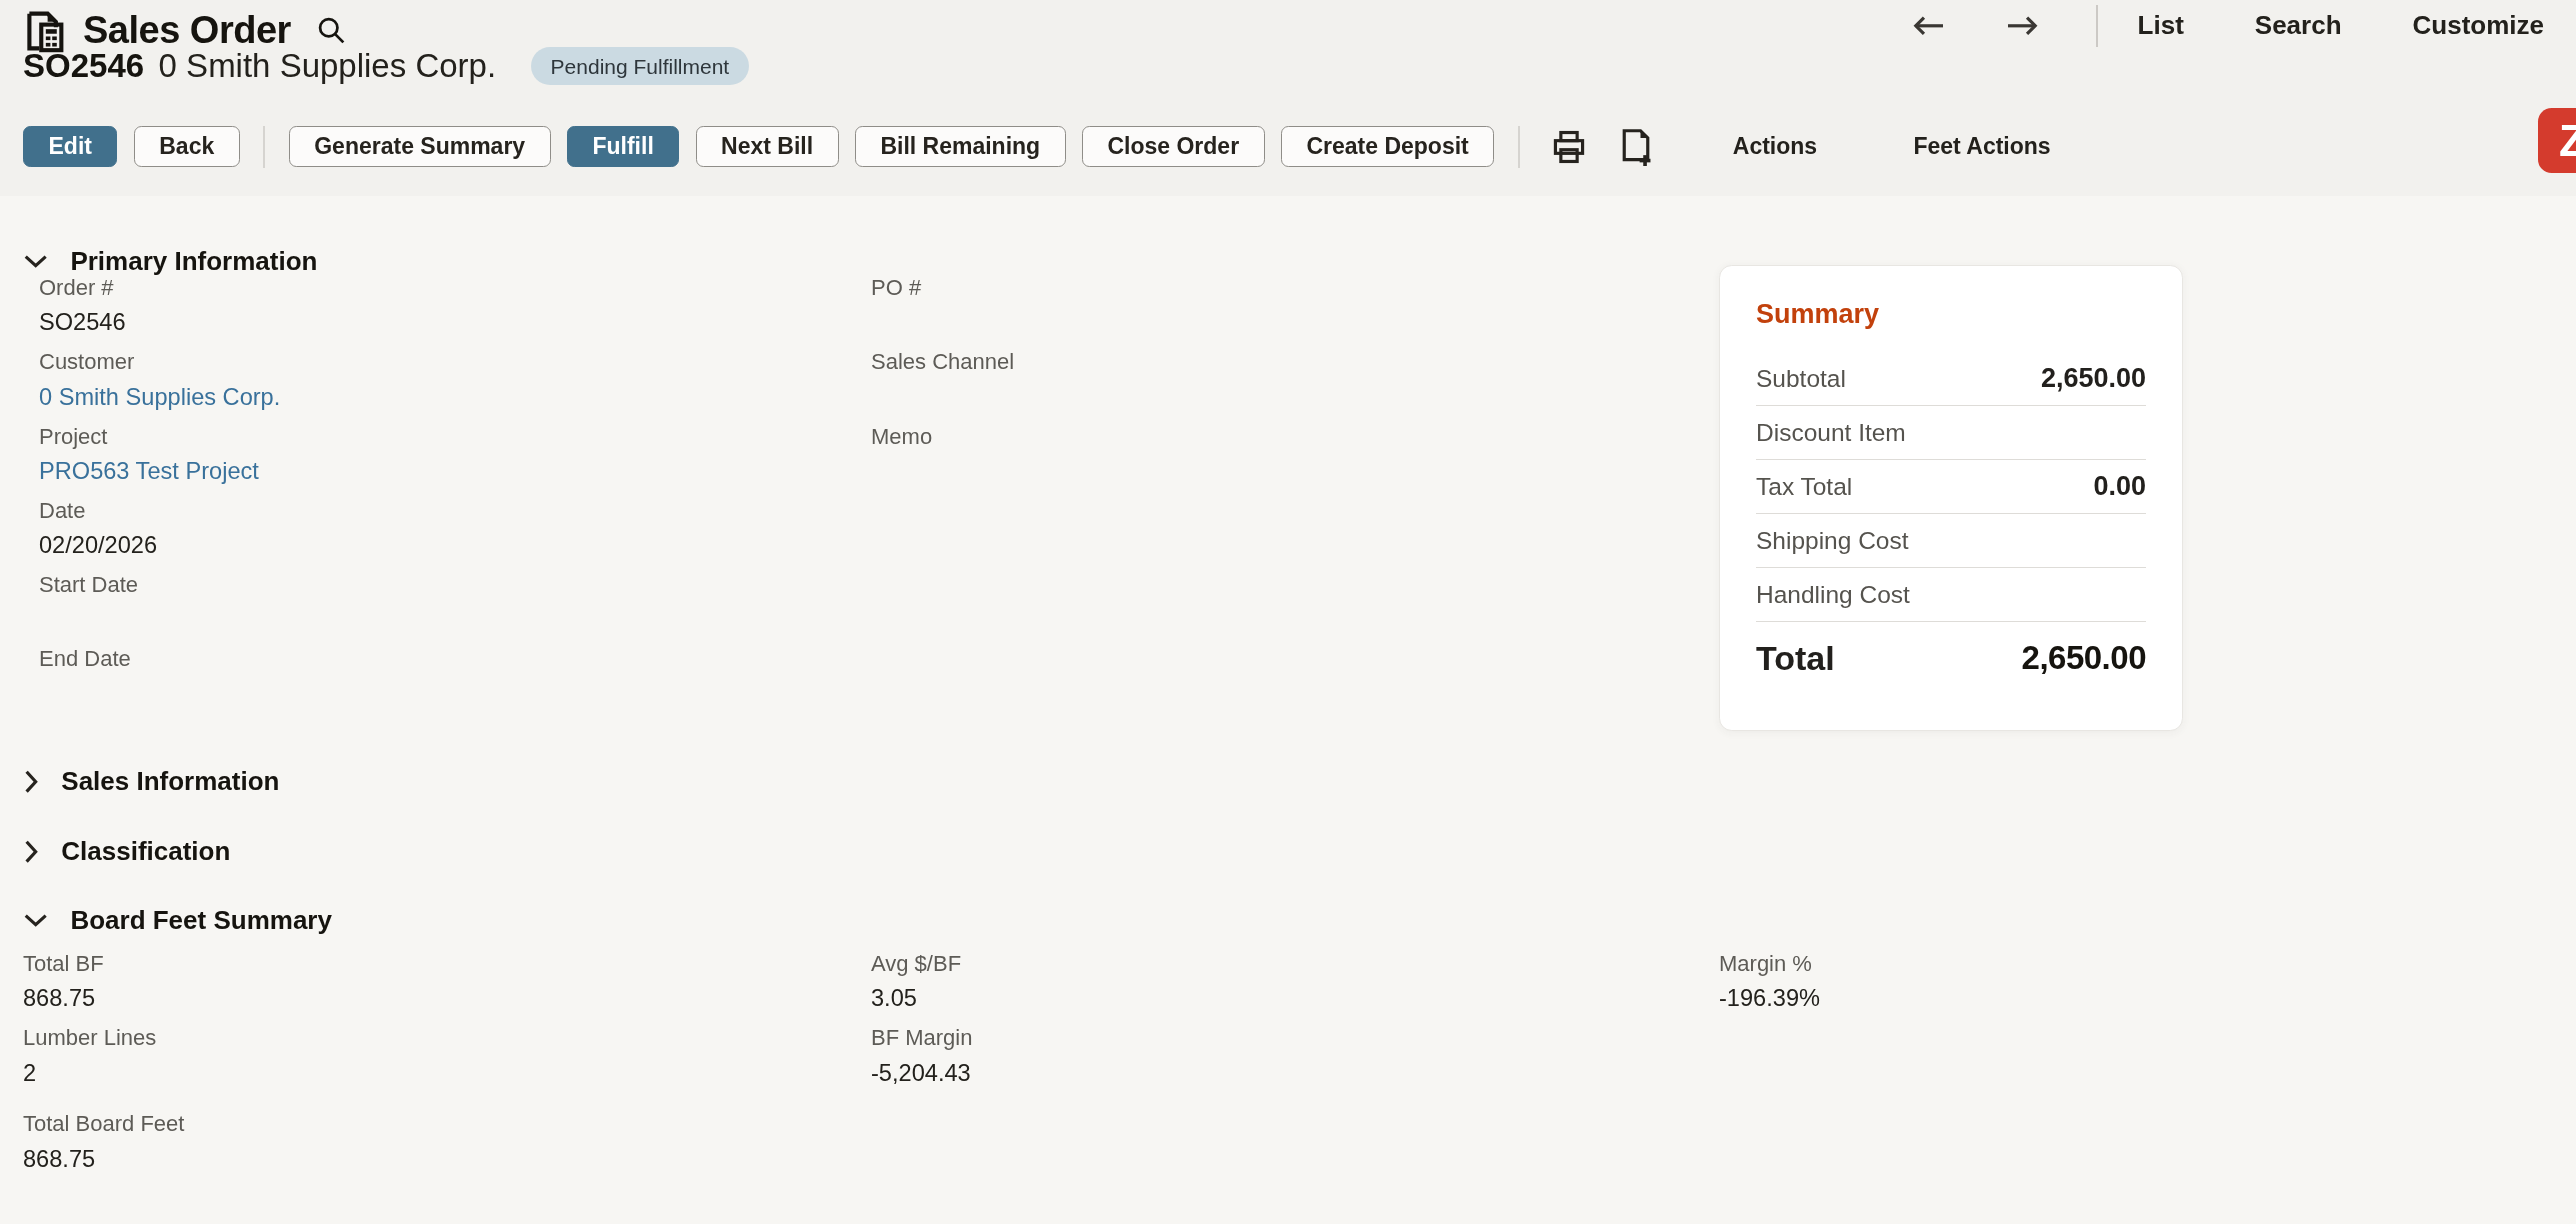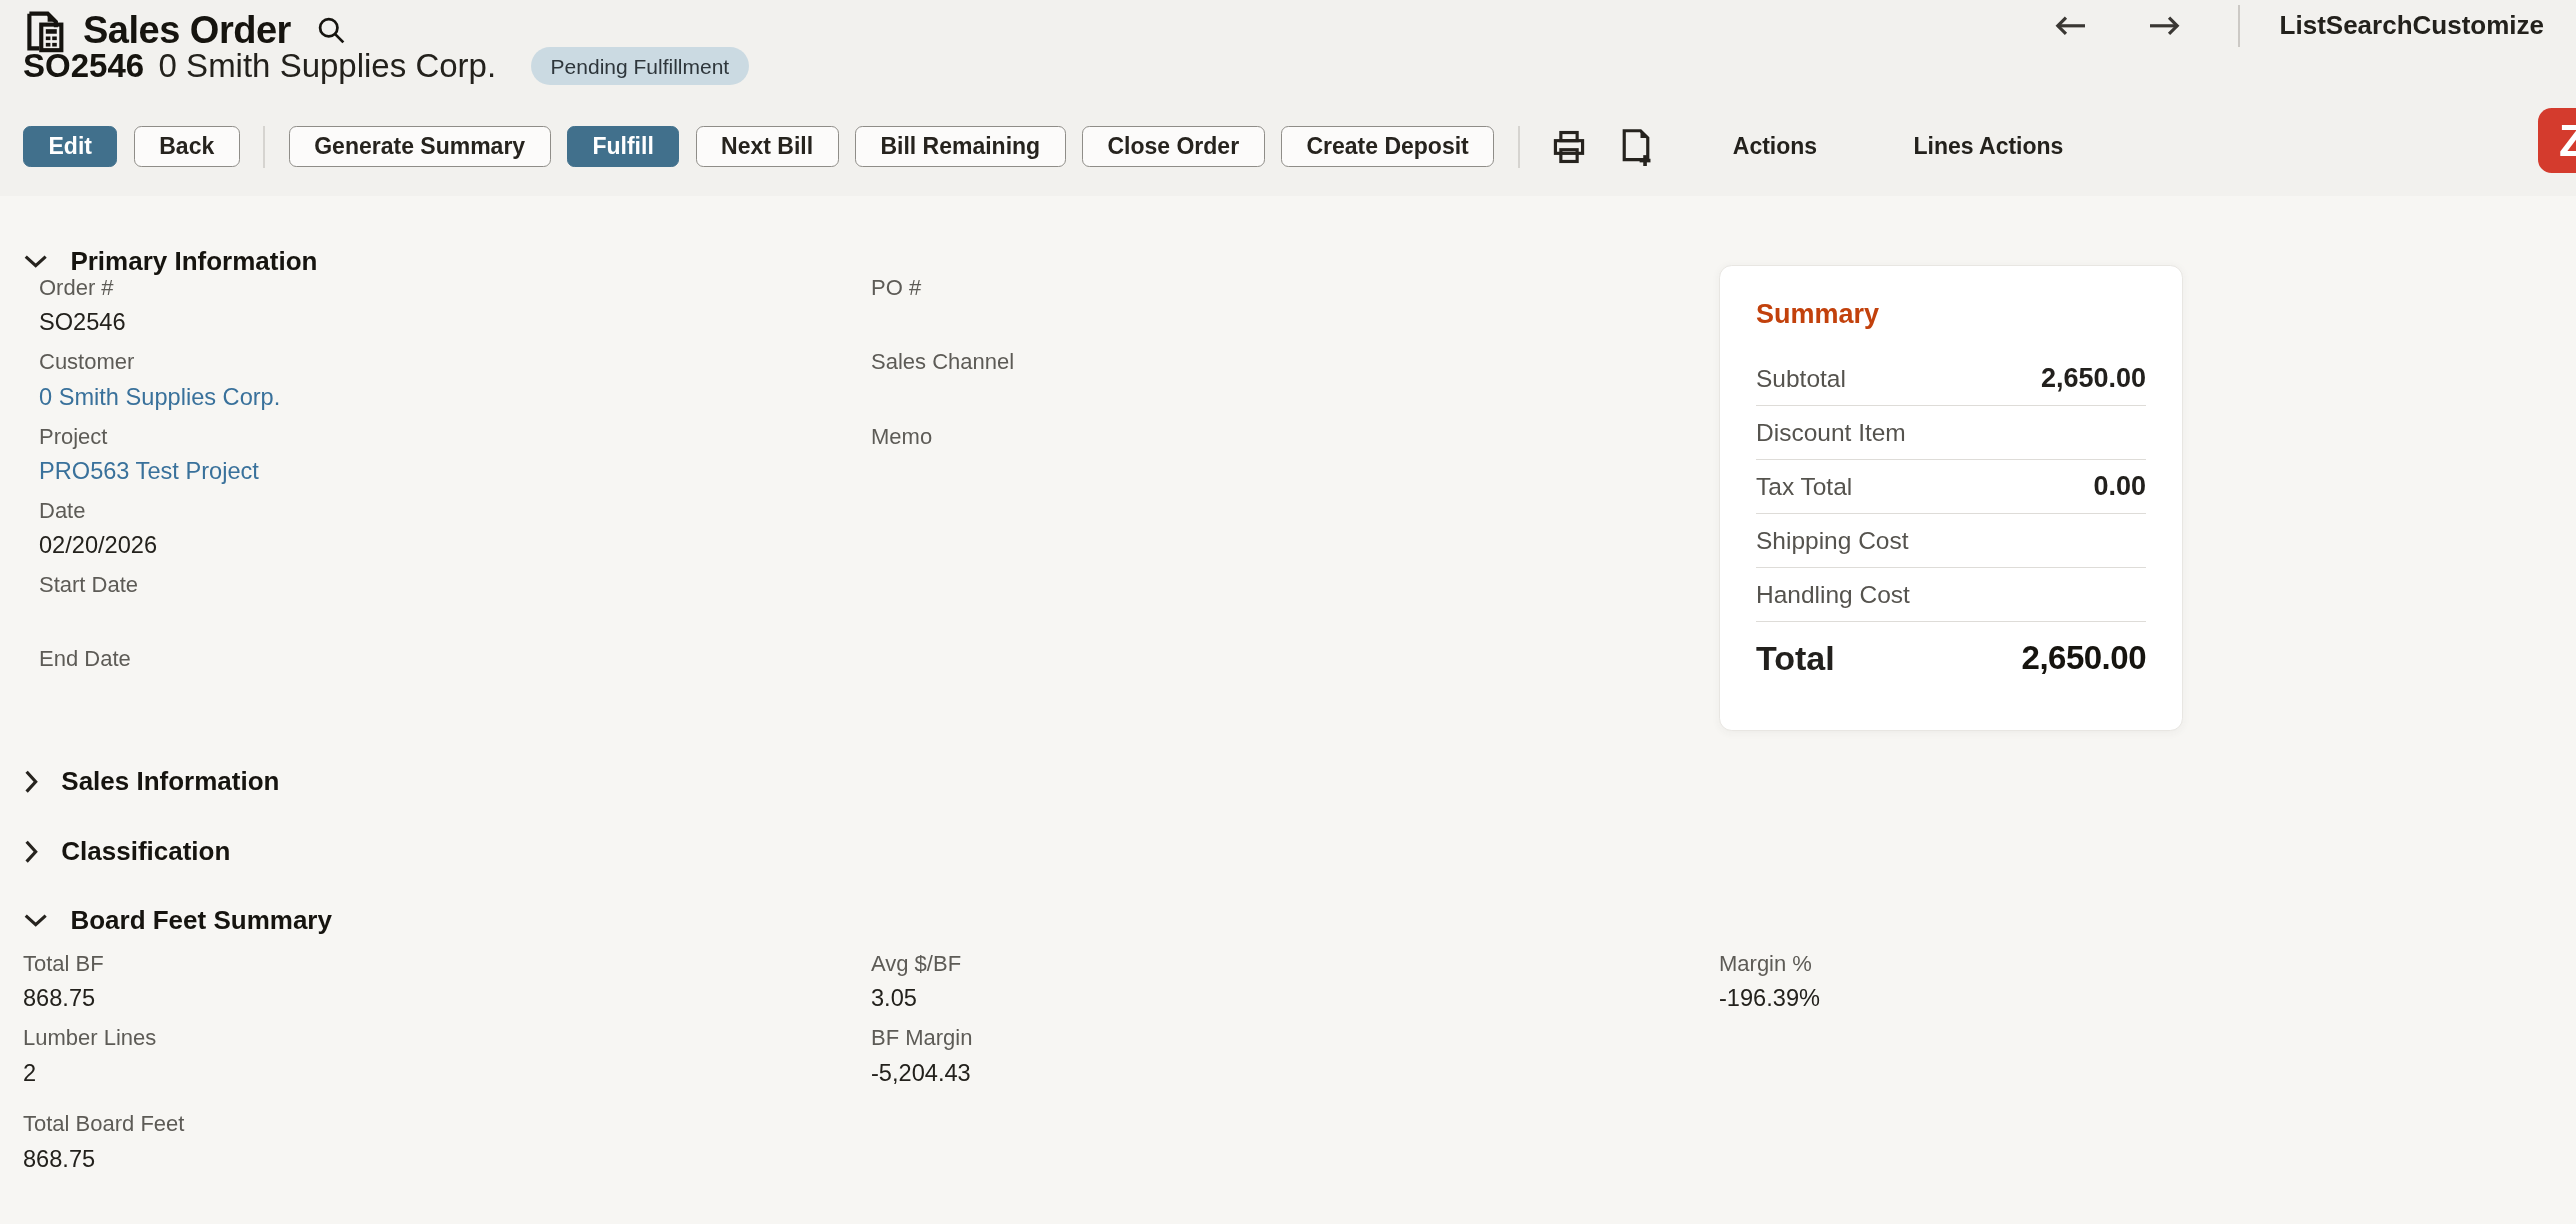--- a/index.html
+++ b/index.html
@@ -24,21 +24,21 @@
   .icon-svg { display:block; }
   
   .top-nav {
     position:absolute; top:0; right:32px; height:51px;
     display:flex; align-items:center;
   }
   .nav-arrow { padding:7.3px 12.7px; cursor:pointer; }
   .nav-arrow + .nav-arrow { margin-left:36px; }
   .top-nav .vsep { width:1.8px; height:42px; background:#ccc9c5; margin:0 40px 0 44px; }
   .nav-link { font-size:26px; font-weight:700; color:#23211c; padding:7.3px 0; cursor:pointer; }
-  .nav-link + .nav-link { }
+  .nav-link + .nav-link { margin-left:71px; }
   
   .record-row {
     position:absolute; top:47px; left:23px;
     display:flex; align-items:center; gap:14.5px;
   }
   .record-number { font-size:33px; font-weight:700; color:#16140f; }
   .record-name { font-size:33px; font-weight:400; color:#23211c; }
   .status-badge {
     margin-left:20px; font-size:21px; color:#2e363b;
     background:#cbdae2; border-radius:906px; padding:8.2px 20px; line-height:1;
@@ -185,21 +185,21 @@
   </button>
   <button class="icon-btn">
     <svg class="icon-svg" width="38" height="40" viewBox="0 0 42 44">
       <path d="M8 4 h18 l8 8 v24 h-26 z" fill="none" stroke="#26231e" stroke-width="3.5"></path>
       <path d="M26 4 v8 h8 z" fill="#26231e"></path>
       <line x1="31" y1="31" x2="31" y2="43" stroke="#26231e" stroke-width="4"></line>
       <line x1="25" y1="37" x2="37" y2="37" stroke="#26231e" stroke-width="4"></line>
     </svg>
   </button>
   <button class="text-btn actions">Actions</button>
-  <button class="text-btn more-actions">Lines Actions</button>
+  <button class="text-btn more-actions">Feet Actions</button>
 </div>
 
 <div class="corner-alert">
   <span>Z</span>
 </div>
 
 <div class="section-header" style="top:246px;">
   <span>
     <svg class="icon-svg" width="25.4" height="16.3" viewBox="0 0 28 18">
       <path d="M3 4 L14 14 L25 4" fill="none" stroke="#26231e" stroke-width="3.5"></path>

